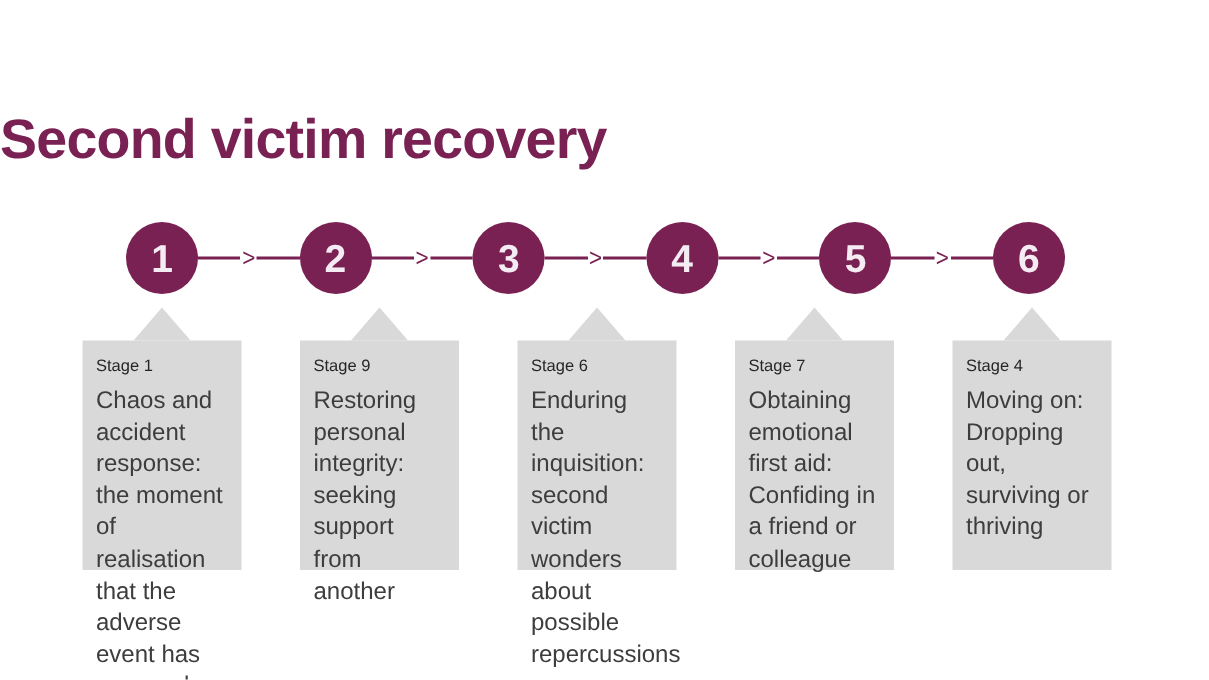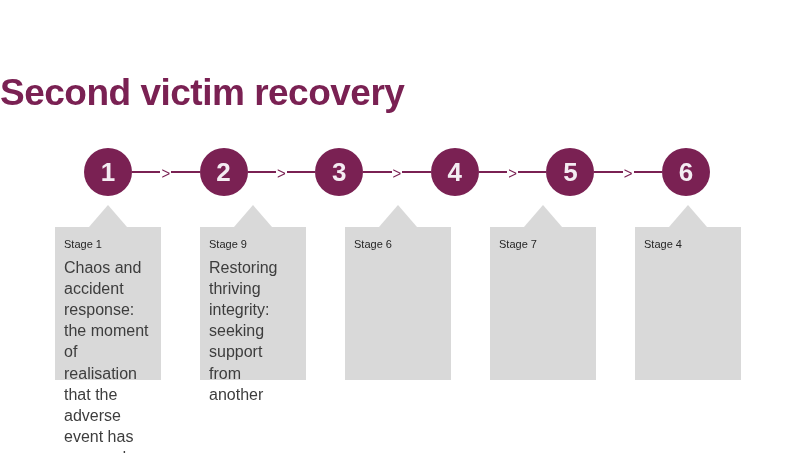--- a/index.html
+++ b/index.html
@@ -163,39 +163,42 @@
         <div class="stage-label">Stage 1</div>
         <div class="stage-desc">Chaos and accident response: the moment of realisation that the adverse event has occurred</div>
       </div>
     </div>
 
 
     <div class="stage-box">
       <div class="tab"></div>
       <div class="body">
         <div class="stage-label">Stage 9</div>
-        <div class="stage-desc">Restoring thriving integrity: seeking support from another</div>
+        <div class="stage-desc">Restoring personal integrity: seeking support from another</div>
       </div>
     </div>
 
     <div class="stage-box">
       <div class="tab"></div>
       <div class="body">
         <div class="stage-label">Stage 6</div>
+        <div class="stage-desc">Enduring the inquisition: second victim wonders about possible repercussions</div>
       </div>
     </div>
 
     <div class="stage-box">
       <div class="tab"></div>
       <div class="body">
         <div class="stage-label">Stage 7</div>
+        <div class="stage-desc">Obtaining emotional first aid: Confiding in a friend or colleague</div>
       </div>
     </div>
 
     <div class="stage-box">
       <div class="tab"></div>
       <div class="body">
         <div class="stage-label">Stage 4</div>
+        <div class="stage-desc">Moving on: Dropping out, surviving or thriving</div>
       </div>
     </div>
 
   </div>
 </div>
 
 </body></html>

